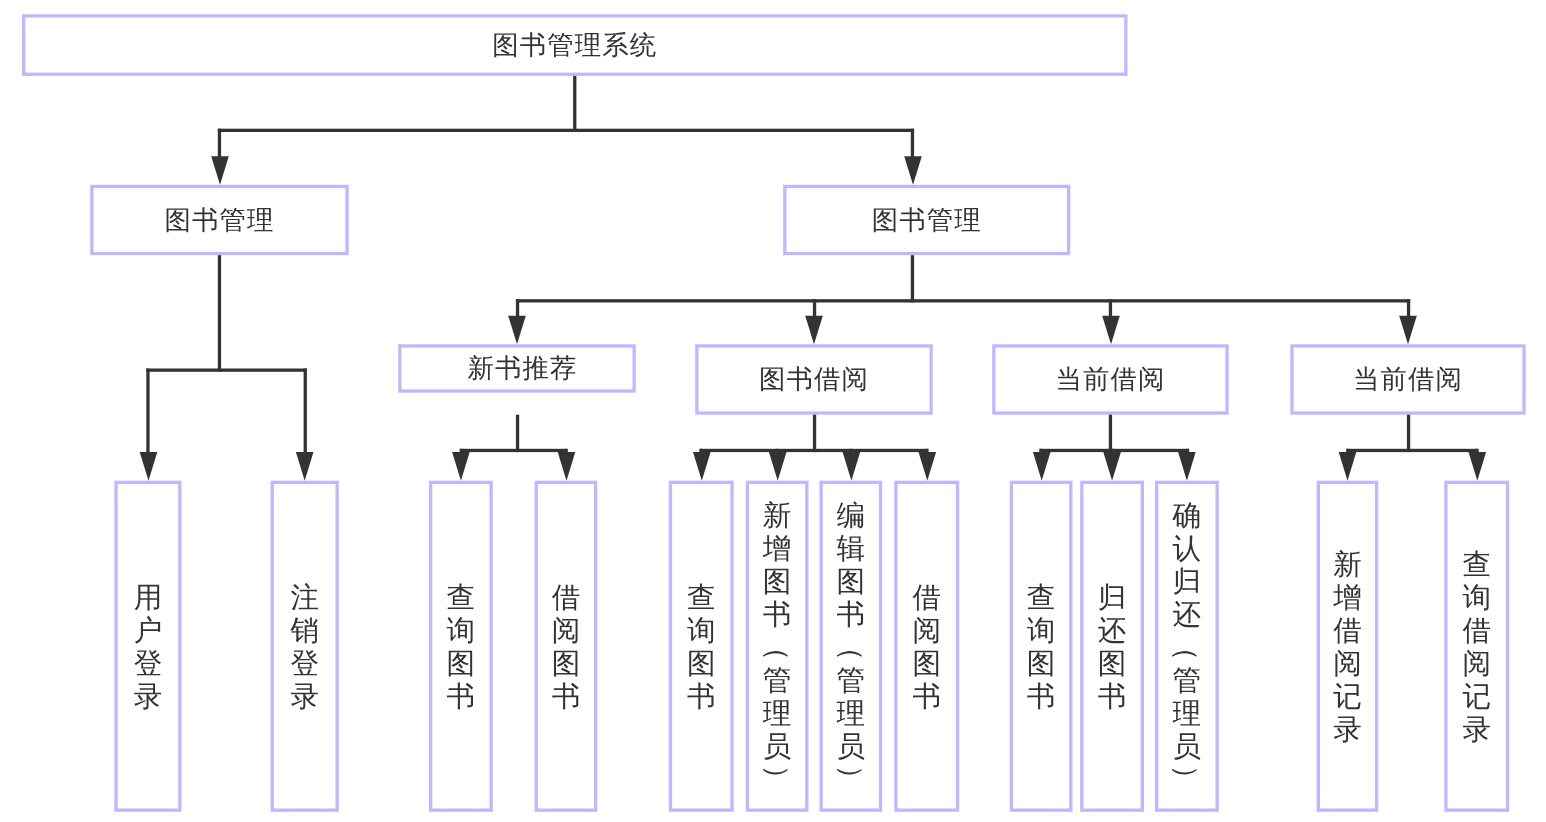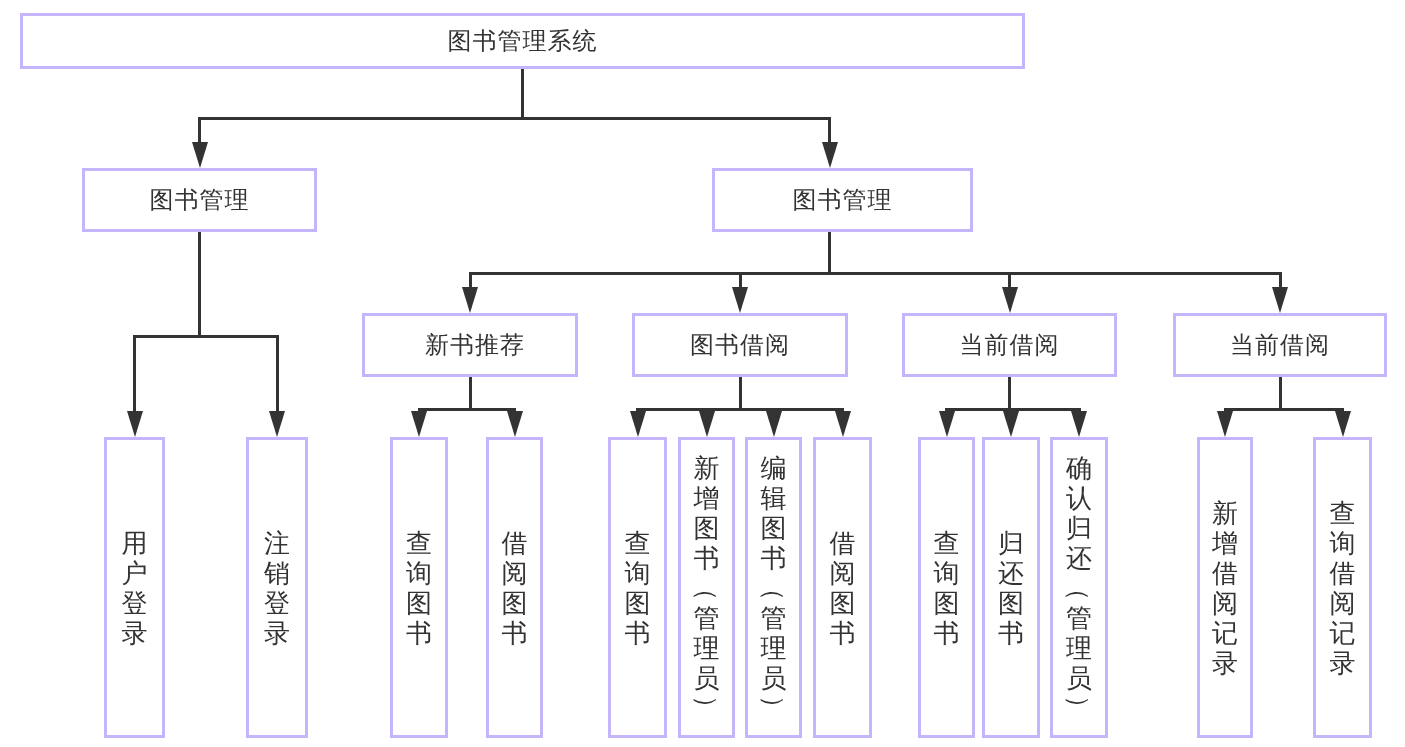--- a/index.html
+++ b/index.html
@@ -75,21 +75,21 @@
   <div class="node hbox" style="left: 20px; top: 13px; width: 1005px; height: 56px;">
     <span class="hlabel">图书管理系统</span>
   </div>
   <div class="node hbox" style="left: 82px; top: 168px; width: 235px; height: 64px;">
     <span class="hlabel">图书管理</span>
   </div>
   <div class="node hbox" style="left: 712px; top: 168px; width: 261px; height: 64px;">
     <span class="hlabel">图书管理</span>
   </div>
 
-  <div class="node hbox" style="left: 362px; top: 313px; width: 216px; height: 64px; padding-left: 10px;">
+  <div class="node hbox" style="left: 362px; top: 313px; width: 216px; height: 44px; padding-left: 10px;">
     <span class="hlabel">新书推荐</span>
   </div>
   <div class="node hbox" style="left: 632px; top: 313px; width: 216px; height: 64px;">
     <span class="hlabel">图书借阅</span>
   </div>
   <div class="node hbox" style="left: 902px; top: 313px; width: 215px; height: 64px;">
     <span class="hlabel">当前借阅</span>
   </div>
   <div class="node hbox" style="left: 1173px; top: 313px; width: 214px; height: 64px;">
     <span class="hlabel">当前借阅</span>

